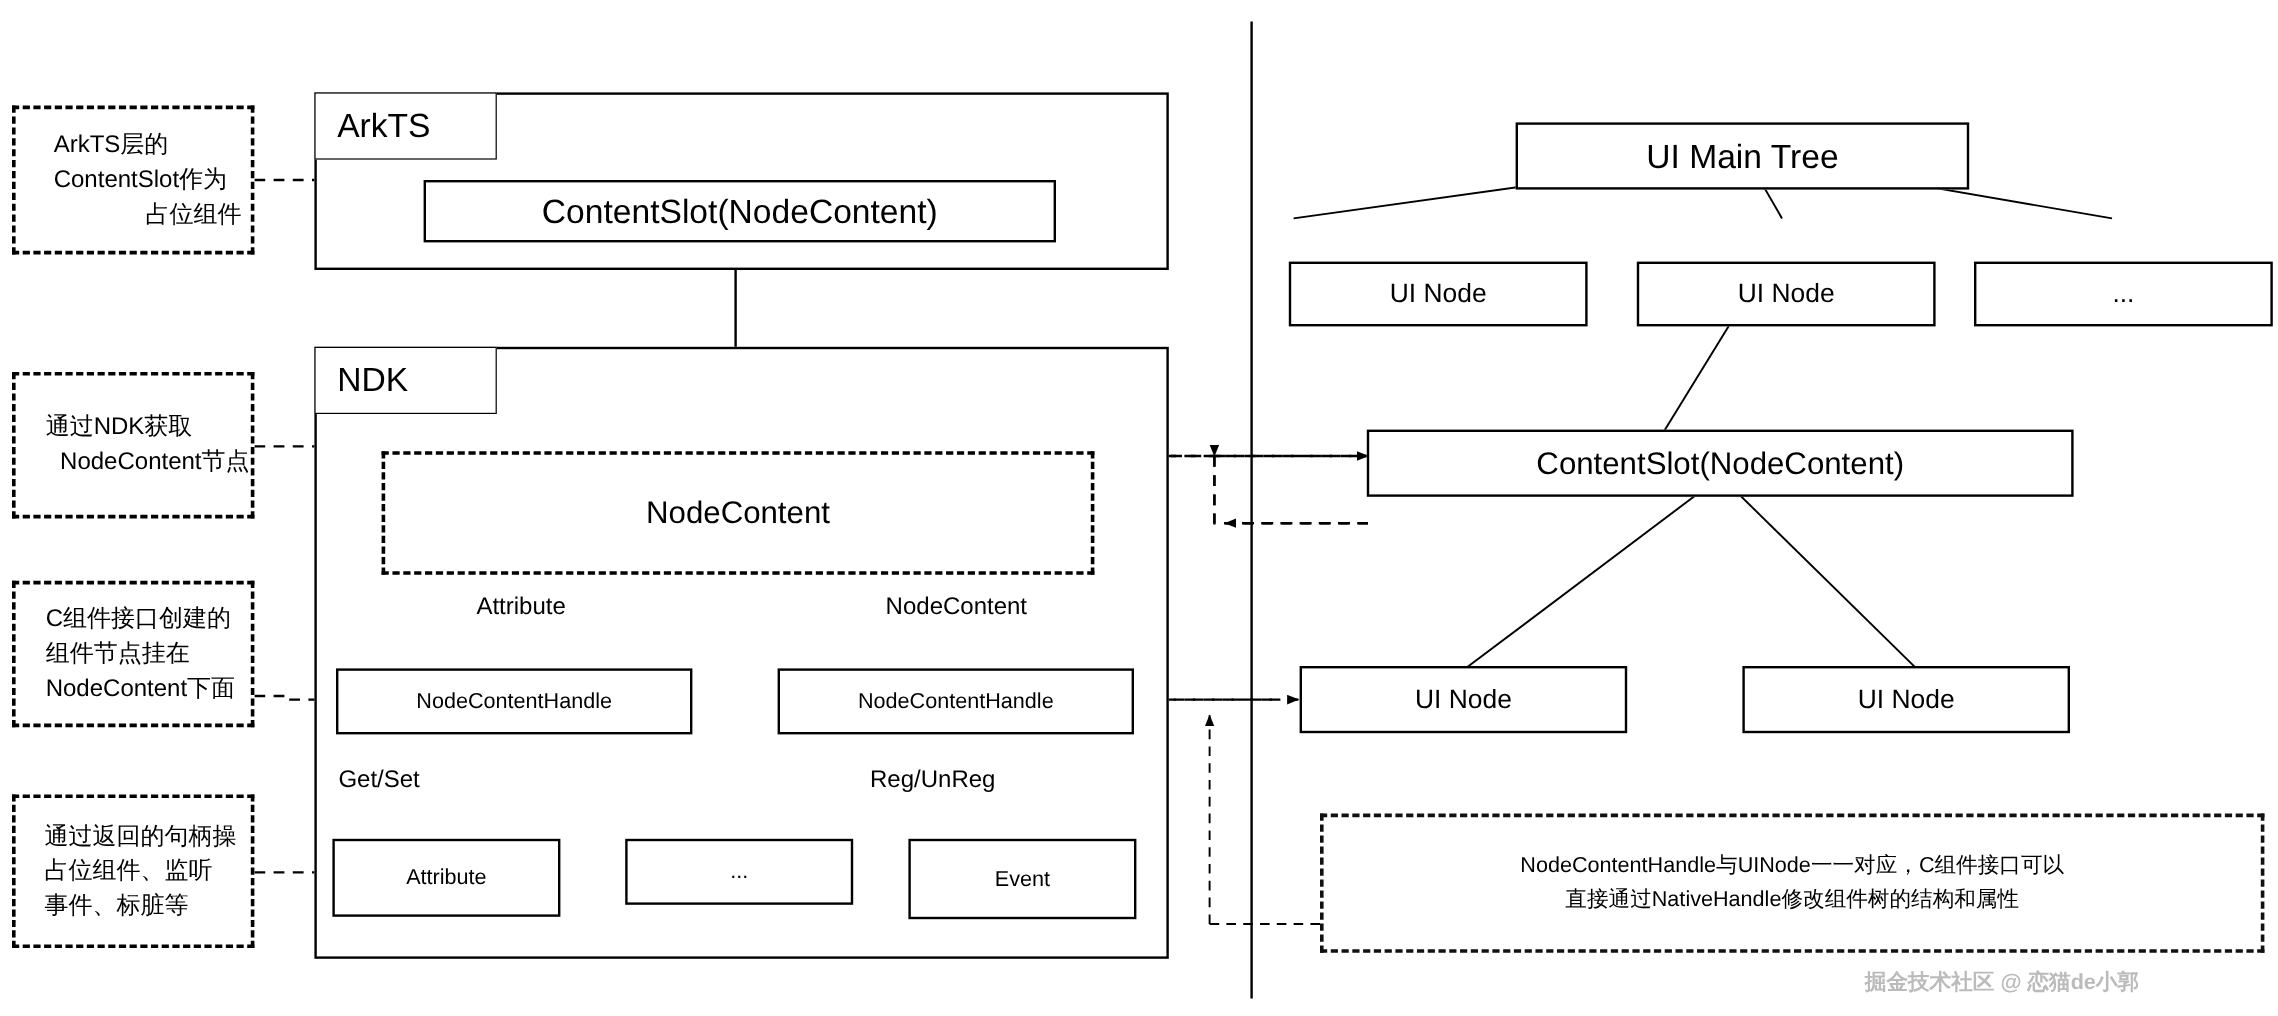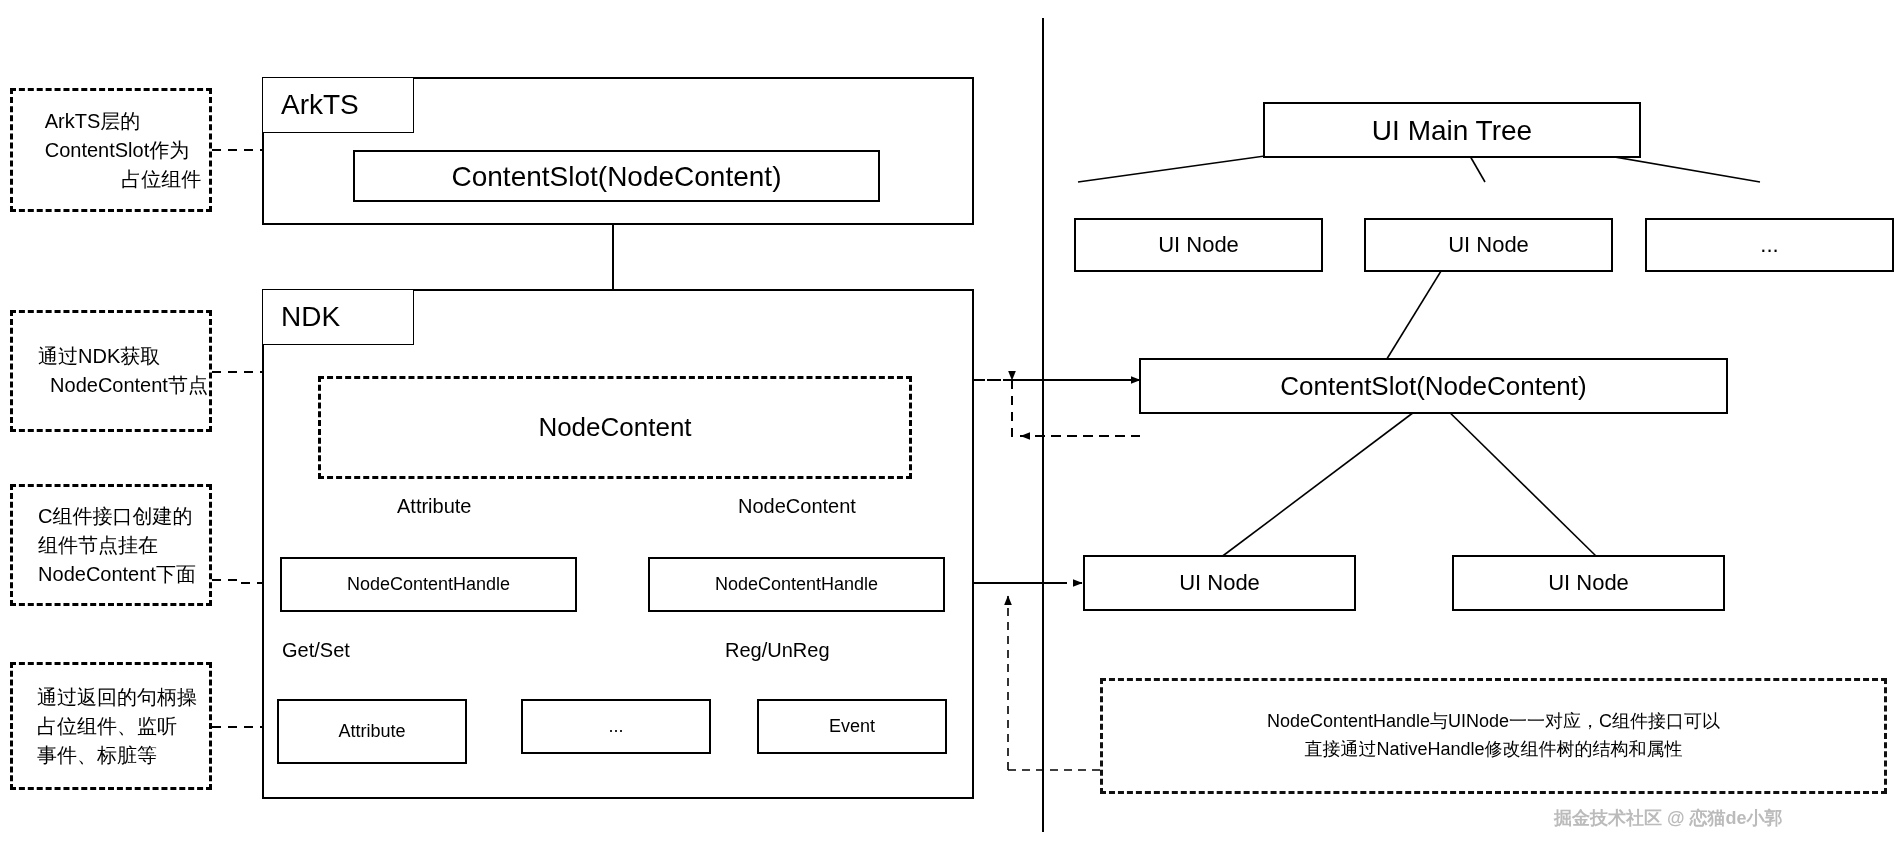--- a/index.html
+++ b/index.html
@@ -149,21 +149,21 @@
 
   <span class="lbl f17" style="left:282px;top:639px;">Get/Set</span>
   <span class="lbl f17" style="left:725px;top:639px;">Reg/UnReg</span>
 
   <div class="box f18" style="left:277px;top:699px;width:190px;height:65px;">
     <span>Attribute</span>
   </div>
   <div class="box f18" style="left:521px;top:699px;width:190px;height:55px;">
     <span>...</span>
   </div>
-  <div class="box f18" style="left:757px;top:699px;width:190px;height:55px;">
+  <div class="box f18" style="left:757px;top:699px;width:190px;height:67px;">
     <span>Event</span>
   </div>
 
   <div class="box f28" style="left:1263px;top:102px;width:378px;height:56px;">
     <span>UI Main Tree</span>
   </div>
 
   <div class="box f22" style="left:1074px;top:218px;width:249px;height:54px;">
     <span>UI Node</span>
   </div>

